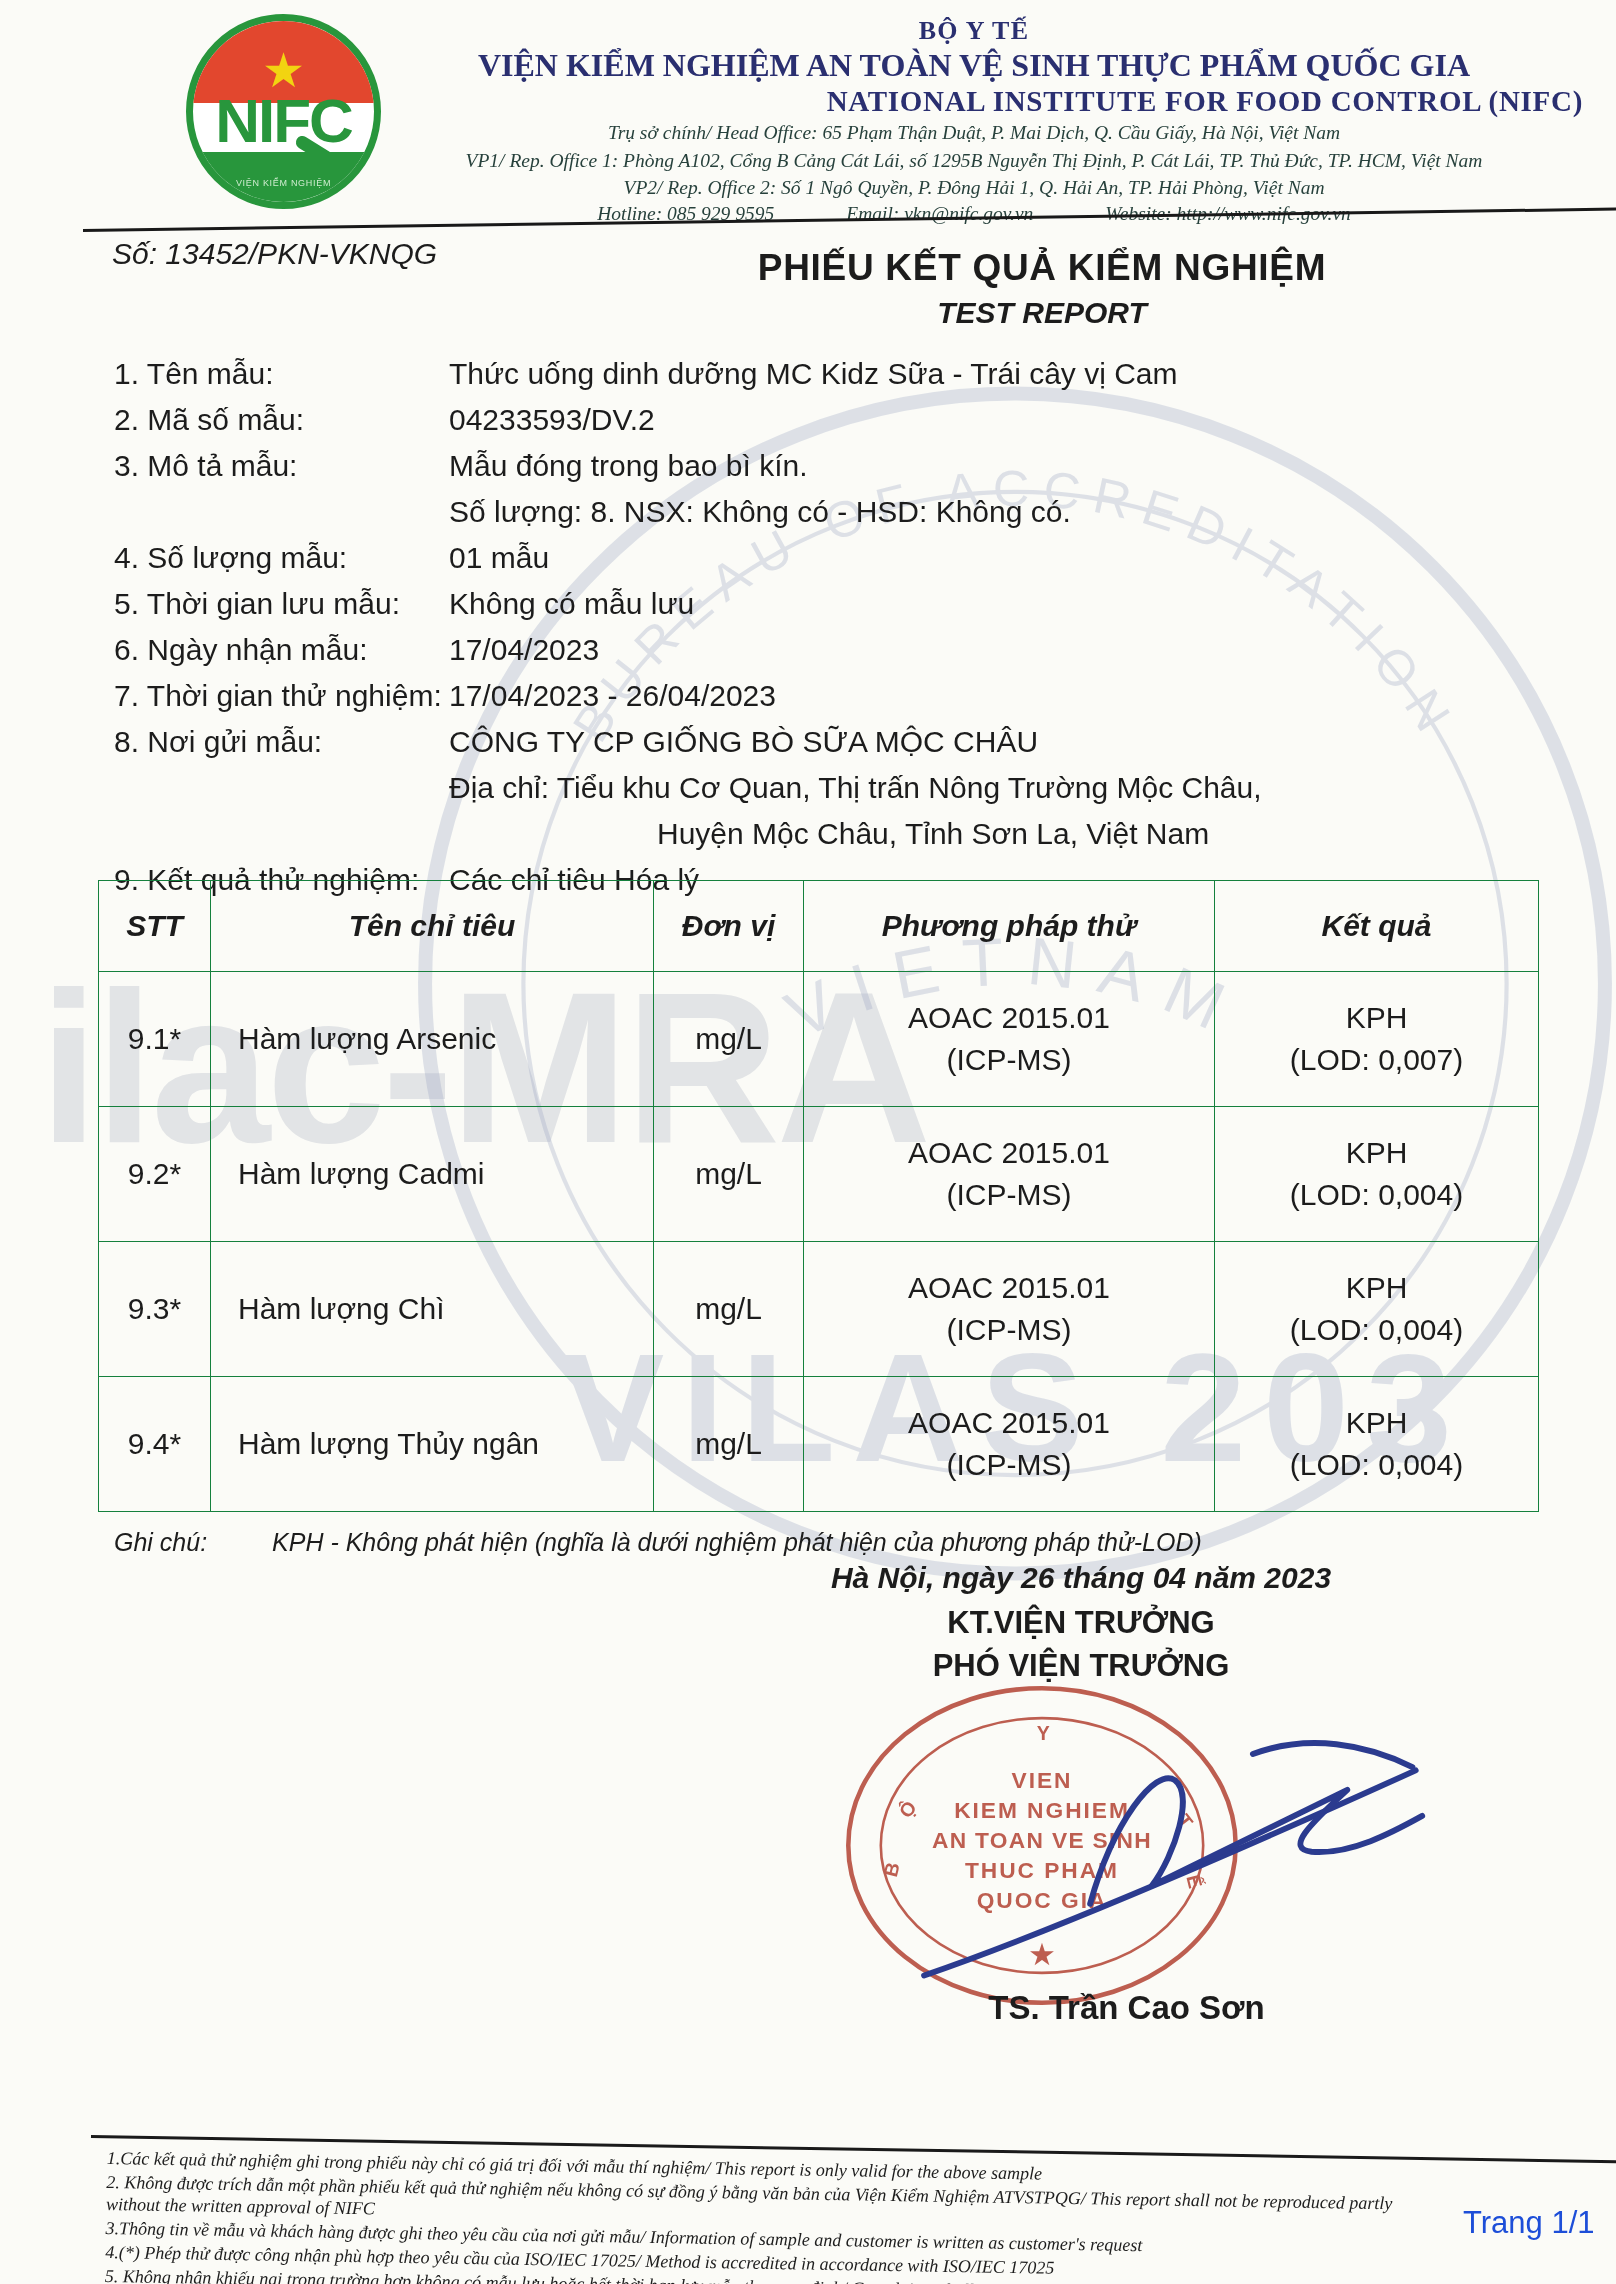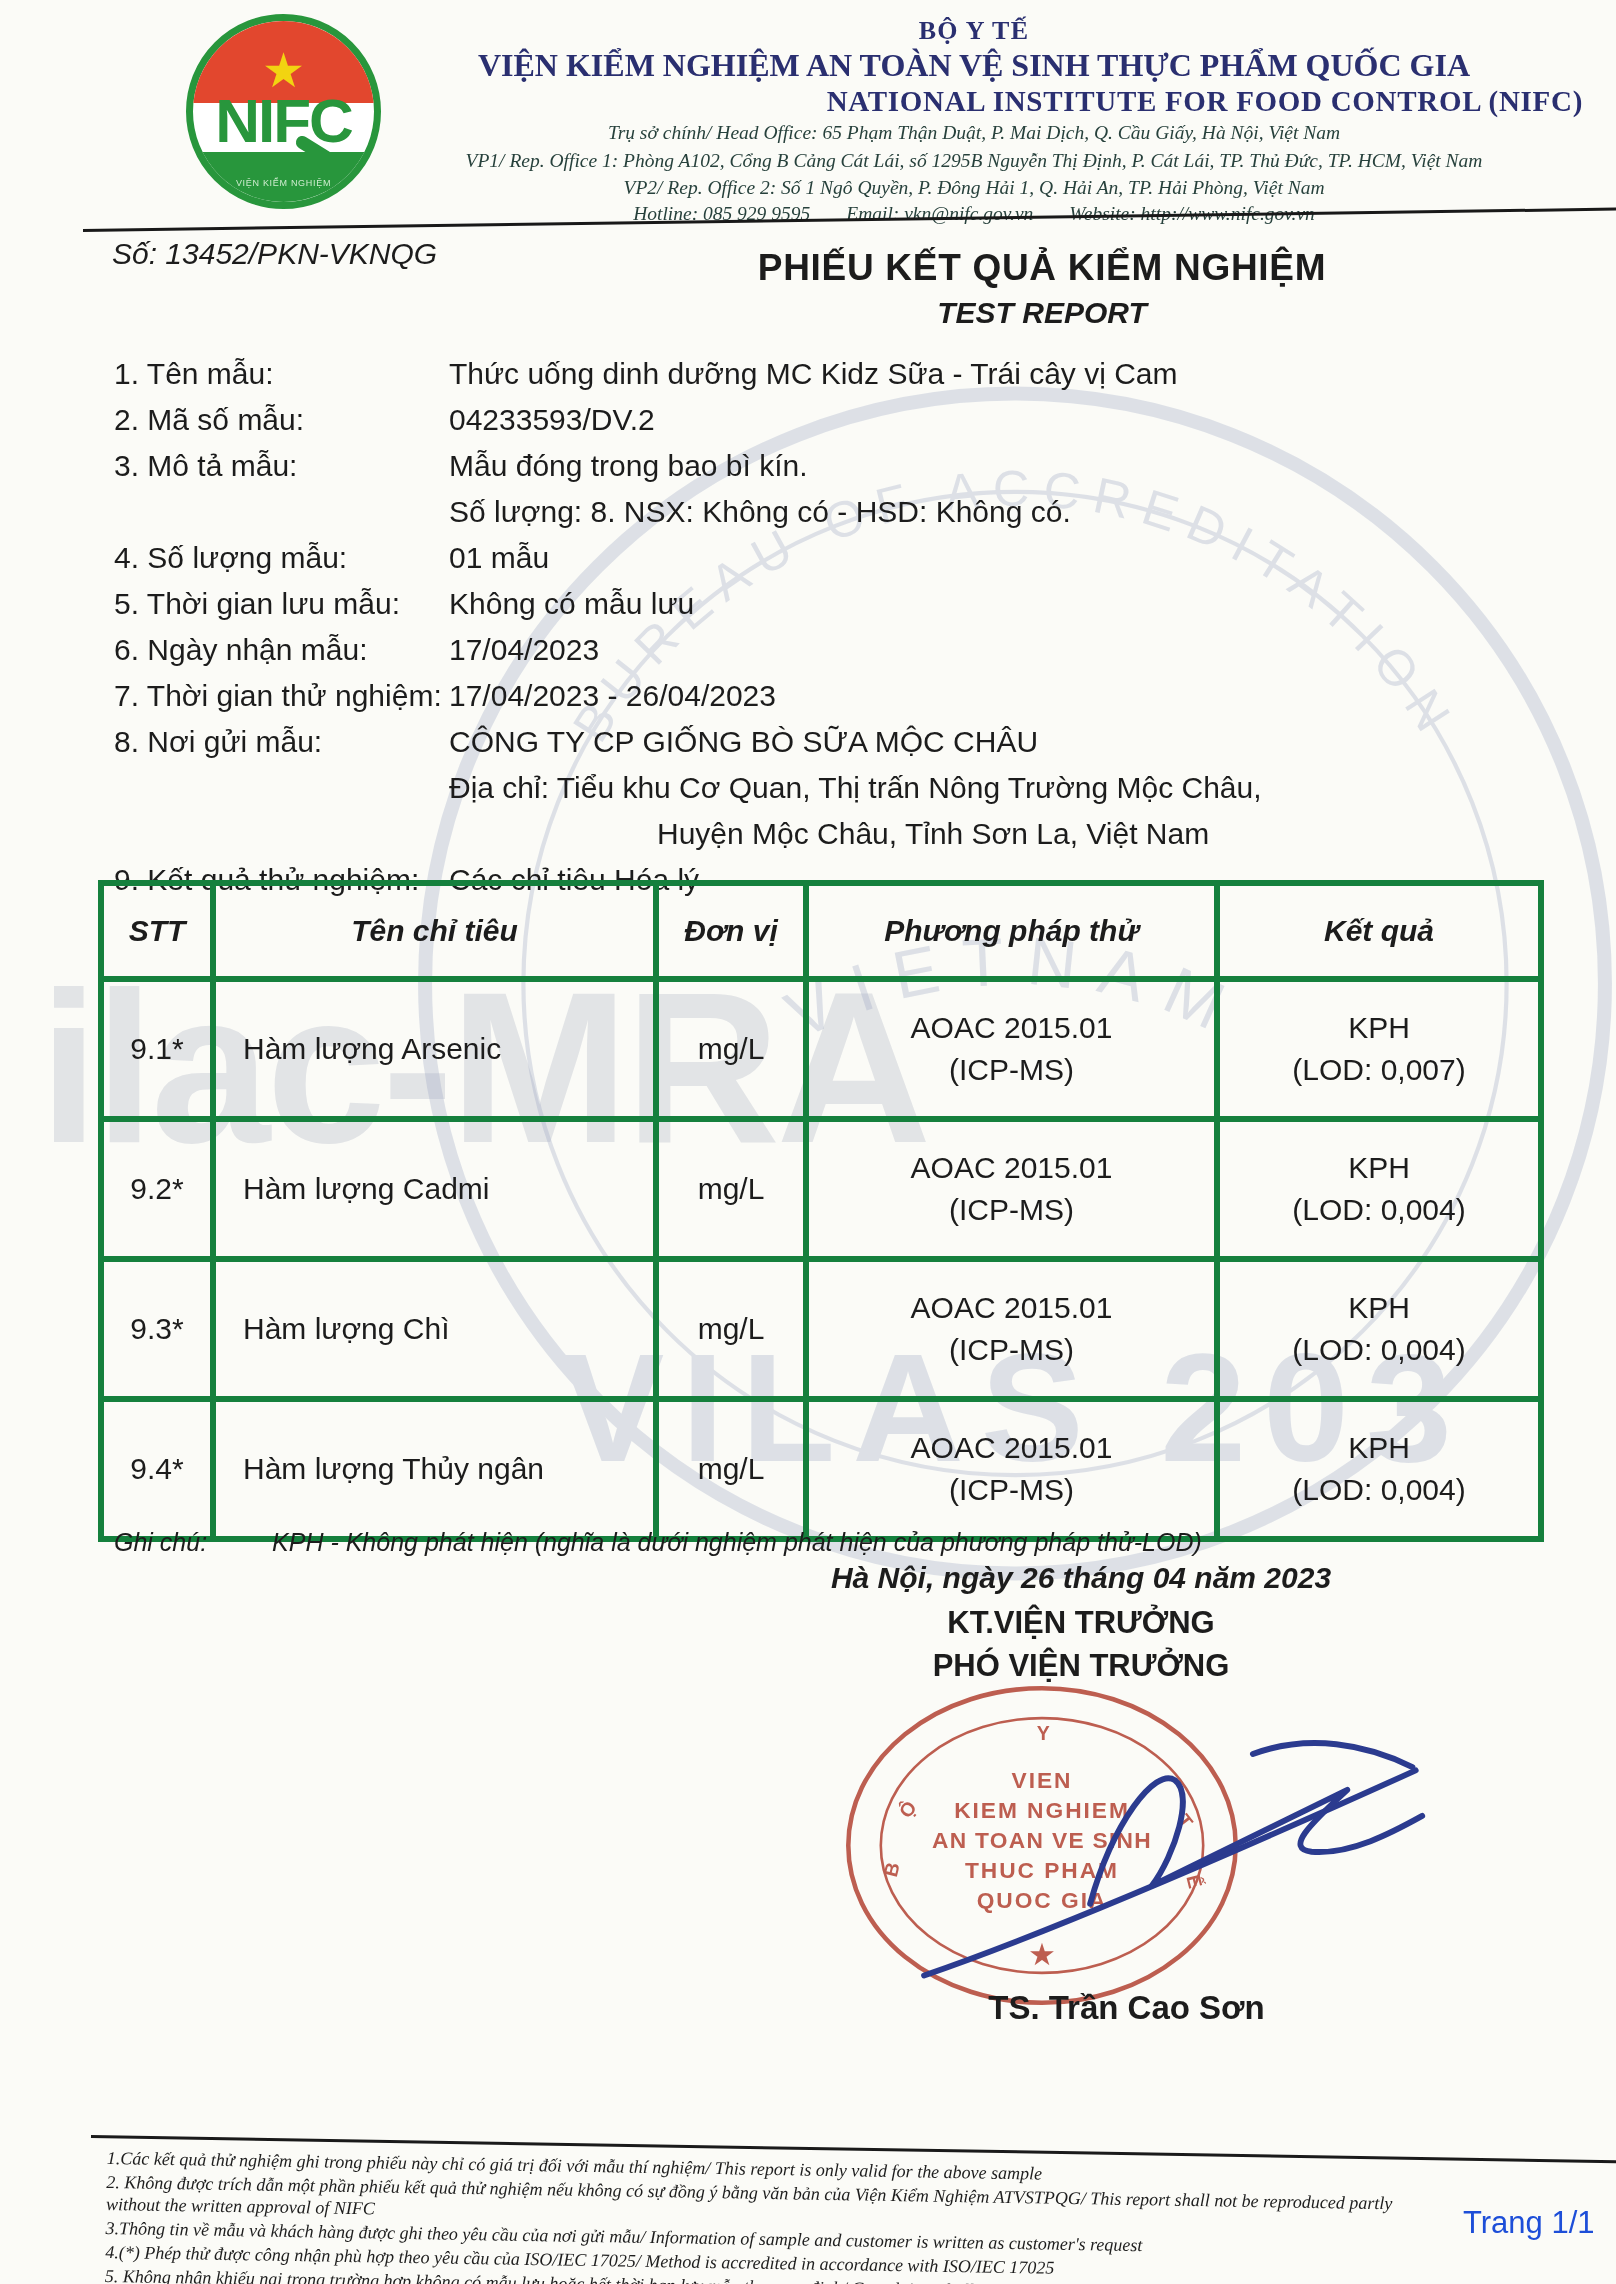--- a/index.html
+++ b/index.html
@@ -32,21 +32,21 @@
     background:#28963c; display:flex; justify-content:center;align-items:center; }
   .logo-subtext { font-size:9px; color:#cfeccf; margin-top:13px; letter-spacing:0.7px; }
 
   .htext { position:absolute; left:365px; top:15.6px; width:1218px; z-index:1;
     text-align:center; color:#2a2f70;
     font-family:"Liberation Serif","DejaVu Serif",serif; }
   .h-ministry { font-size:26px; font-weight:bold; letter-spacing:1.3px; }
   .h-vi { font-size:32px; font-weight:bold; margin-top:1.3px; }
   .h-en { font-size:29px; font-weight:bold; margin-top:1.3px; letter-spacing:0.7px;text-align:right; }
   .h-addr { font-size:19.5px; font-style:italic; color:#27413c; margin-top:3.3px; line-height:24px; }
-  .h-contact { display:flex; justify-content:center; gap:36px; font-size:19.5px;
+  .h-contact { display:flex; justify-content:center; gap:72px; font-size:19.5px;
     font-style:italic; color:#27413c; margin-top:2.6px; }
 
   .sep-line { position:absolute; left:83px; top:229px; width:1536px; height:3.3px;
     background:#191919; transform:rotate(-0.8deg); transform-origin:left center; z-index:1; }
 
   
   .so { position:absolute; left:112px; top:237px; font-size:30px; font-style:italic; z-index:1; }
   .title-block { position:absolute; left:469px; top:247px; width:1146px; text-align:center; z-index:1; }
   .title-vi { font-size:37px; font-weight:bold; letter-spacing:0.7px; }
   .title-en { font-size:30px; font-weight:bold; font-style:italic; margin-top:6.5px; }
@@ -54,21 +54,21 @@
   
   .info { position:absolute; left:114px; top:351px; width:1432px; font-size:30px; z-index:1; }
   .info-row { display:flex; }
   .info-label { flex:0 0 335px; line-height:46px; }
   .info-value { flex:1; line-height:46px; }
   .info-value .indent { padding-left:208px; }
 
   
   table.results { position:absolute; left:98px; top:880px; z-index:1;
     border-collapse:collapse; table-layout:fixed; background:transparent; }
-  .results th, .results td { border:6px solid #15803d; padding:0; }
+  .results th, .results td { border:1px solid #15803d; padding:0; }
   .results th { height:90px; font-size:30px; font-style:italic; font-weight:bold; text-align:center; }
   .results td { height:134px; font-size:30px; text-align:center; vertical-align:middle; line-height:42px; }
   .results td.cell-name { text-align:left; padding-left:27px; }
 
   
   .ghichu { position:absolute; left:114px; top:1528px; font-size:25px; font-style:italic; z-index:1; }
   .ghichu .lbl { margin-right:58px; }
   .center-col { position:absolute; left:593px; width:976px; text-align:center; z-index:1; }
   .date-line { top:1561px; font-size:30px; font-weight:bold; font-style:italic; }
   .kt-line   { top:1605px; font-size:31px; font-weight:bold; }

